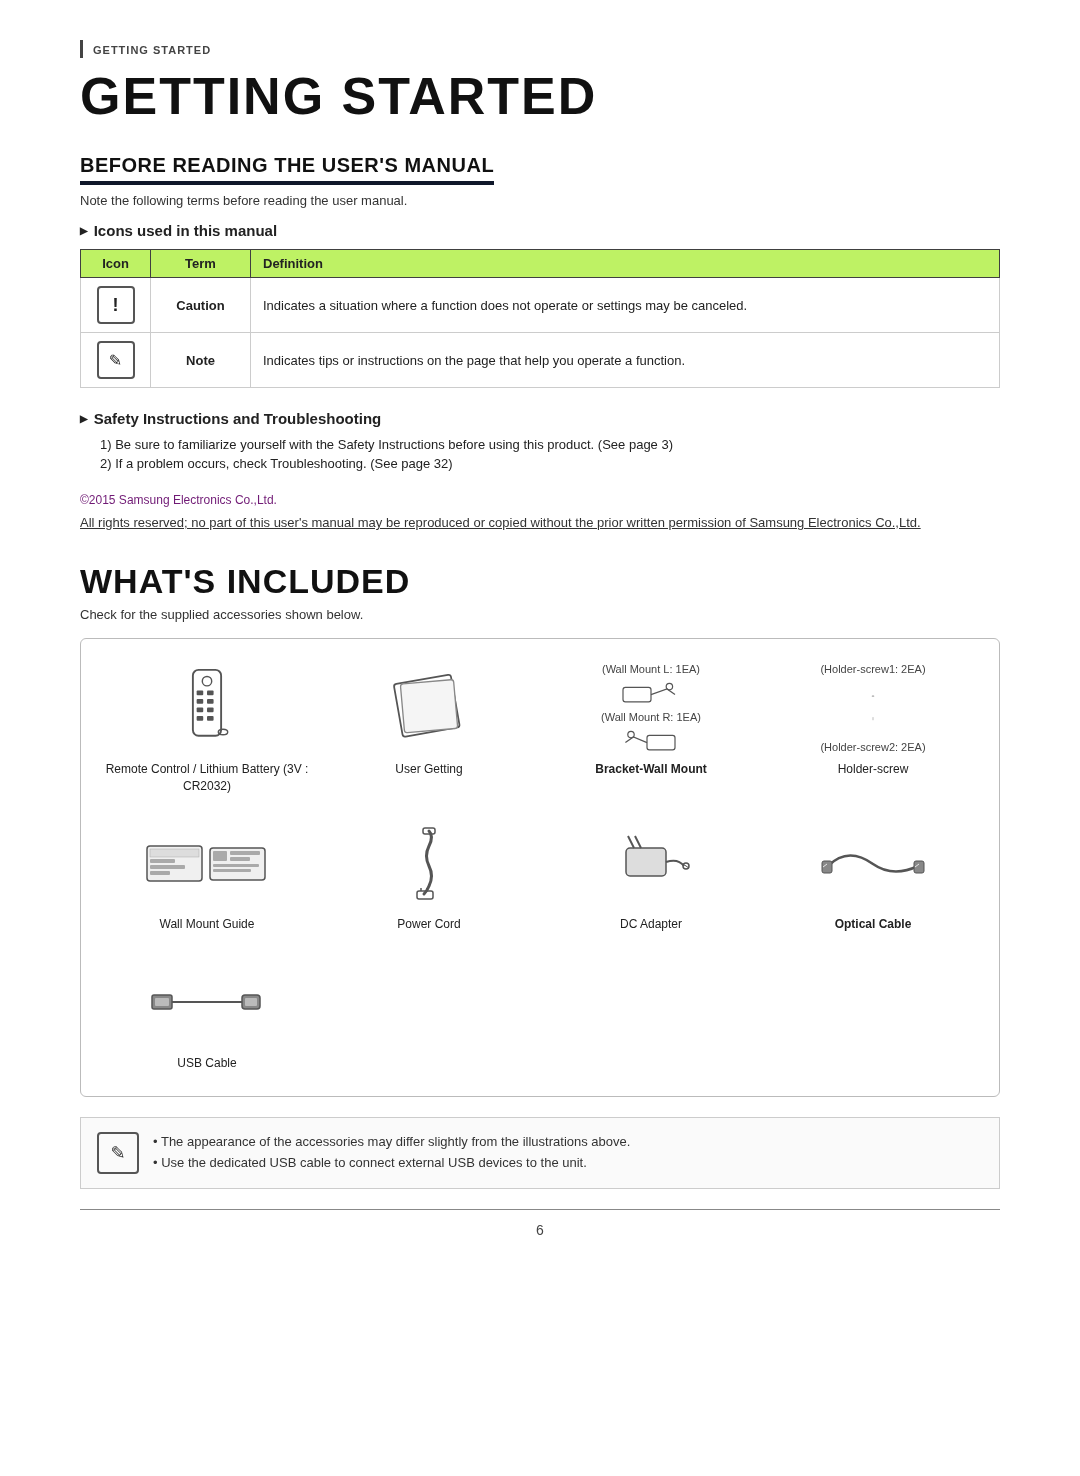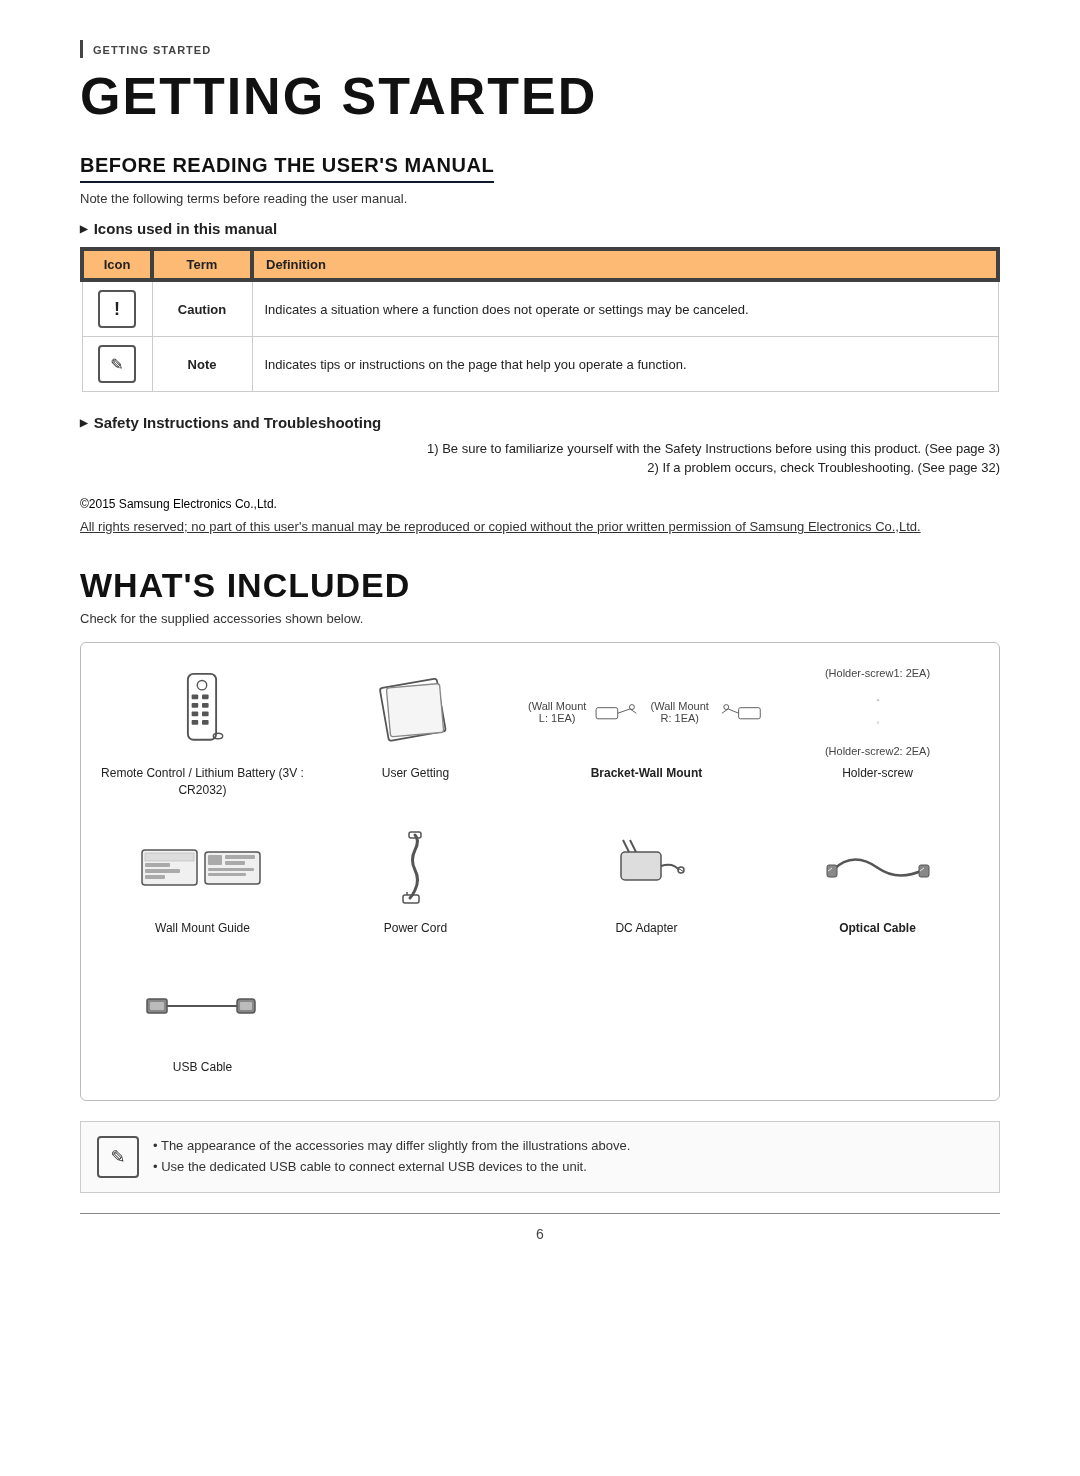--- a/index.html
+++ b/index.html
@@ -31,21 +31,21 @@
       margin-bottom: 28px;
       text-transform: uppercase;
     }
     .section-title {
       font-size: 20px;
       font-weight: 900;
       letter-spacing: 0.5px;
       color: #111;
       margin-bottom: 8px;
       text-transform: uppercase;
-      border-bottom: 2px solid #0f172a;
+      border-bottom: 4px solid #0f172a;
       padding-bottom: 4px;
       display: inline-block;
     }
     .subtitle-note {
       font-size: 13px;
       color: #333;
       margin-bottom: 14px;
     }
     .subsection-title {
       font-size: 15px;
@@ -60,22 +60,22 @@
       font-size: 10px;
     }
     
     .icons-table {
       width: 100%;
       border-collapse: collapse;
       margin-bottom: 22px;
       font-size: 13px;
     }
     .icons-table th {
-      background: #fdba74;
-      border: 4px solid #404040;
+      background: #bef264;
+      border: 1px solid #404040;
       padding: 6px 12px;
       text-align: left;
       font-weight: bold;
       margin-top: 36px;
     }
     .icons-table th:first-child { text-align: center; width: 70px; }
     .icons-table th:nth-child(2) { text-align: center; width: 100px; }
     .icons-table td {
       border: 1px solid #ccc;
       padding: 8px 12px;
@@ -99,25 +99,25 @@
       align-items: center;
       justify-content: center;
       width: 38px;
       height: 38px;
       border: 2px solid #555;
       border-radius: 4px;
       font-size: 16px;
     }
     
     .safety-section { margin-bottom: 22px; }
-    .list-item { font-size: 13px; margin-left: 20px; margin-bottom: 4px; list-style: none; text-align: right; }
+    .list-item { font-size: 13px; margin-left: 20px; margin-bottom: 4px; list-style: none; }
     .list-item::before { content: attr(data-num) ') '; font-size: 13px; }
     
     .copyright-section { margin-bottom: 28px; }
-    .copyright-year { font-size: 12px; color: #000000; margin-bottom: 6px; }
+    .copyright-year { font-size: 12px; color: #701a75; margin-bottom: 6px; }
     .copyright-text { font-size: 13px; color: #333; line-height: 1.6; text-decoration: underline; }
     
     .whats-included-title {
       font-size: 34px;
       font-weight: 900;
       color: #111;
       margin-bottom: 6px;
       text-transform: uppercase;
       letter-spacing: 1px;
     }
@@ -286,21 +286,21 @@
           <rect x="10" y="5" width="65" height="60" rx="3" fill="none" stroke="#555" stroke-width="2" transform="rotate(-10 42 35)"></rect>
           <rect x="15" y="8" width="60" height="55" rx="3" fill="#f5f5f5" stroke="#888" stroke-width="1.5" transform="rotate(-5 45 35)"></rect>
         </svg>
       </div>
       <div class="accessory-label" style="font-weight:normal;">
         <span>User Getting</span>
       </div>
     </div>
 
     <div class="accessory-item">
-      <div class="accessory-img" style="flex-direction:row; gap:6px;align-items:center;">
+      <div class="accessory-img" style="flex-direction:column; gap:6px;align-items:center;">
         <div style="font-size:11px; color:#444;">(Wall Mount L: 1EA)</div>
         <svg width="80" height="30" viewBox="0 0 80 30">
           <rect x="5" y="8" width="35" height="18" rx="3" fill="none" stroke="#555" stroke-width="1.5"></rect>
           <path d="M40 17 L60 10 L70 17" fill="none" stroke="#555" stroke-width="1.5"></path>
           <circle cx="63" cy="7" r="4" fill="none" stroke="#555" stroke-width="1.5"></circle>
         </svg>
         <div style="font-size:11px; color:#444;">(Wall Mount R: 1EA)</div>
         <svg width="80" height="30" viewBox="0 0 80 30">
           <rect x="35" y="8" width="35" height="18" rx="3" fill="none" stroke="#555" stroke-width="1.5"></rect>
           <path d="M35 17 L18 10 L8 17" fill="none" stroke="#555" stroke-width="1.5"></path>

